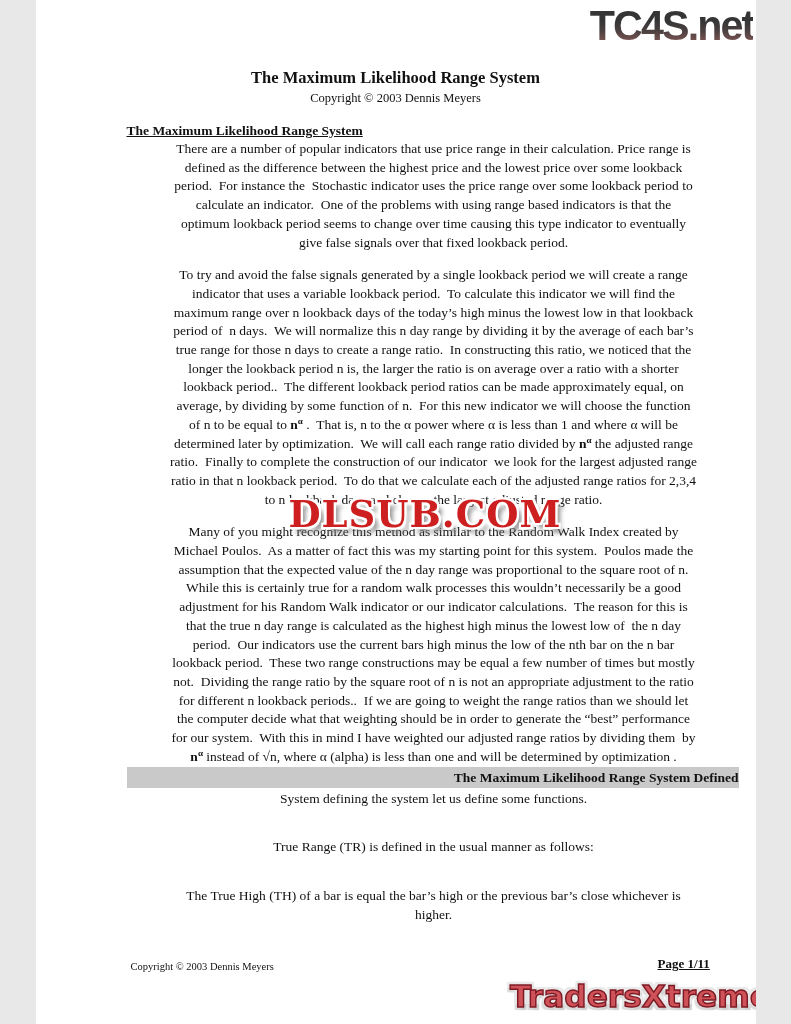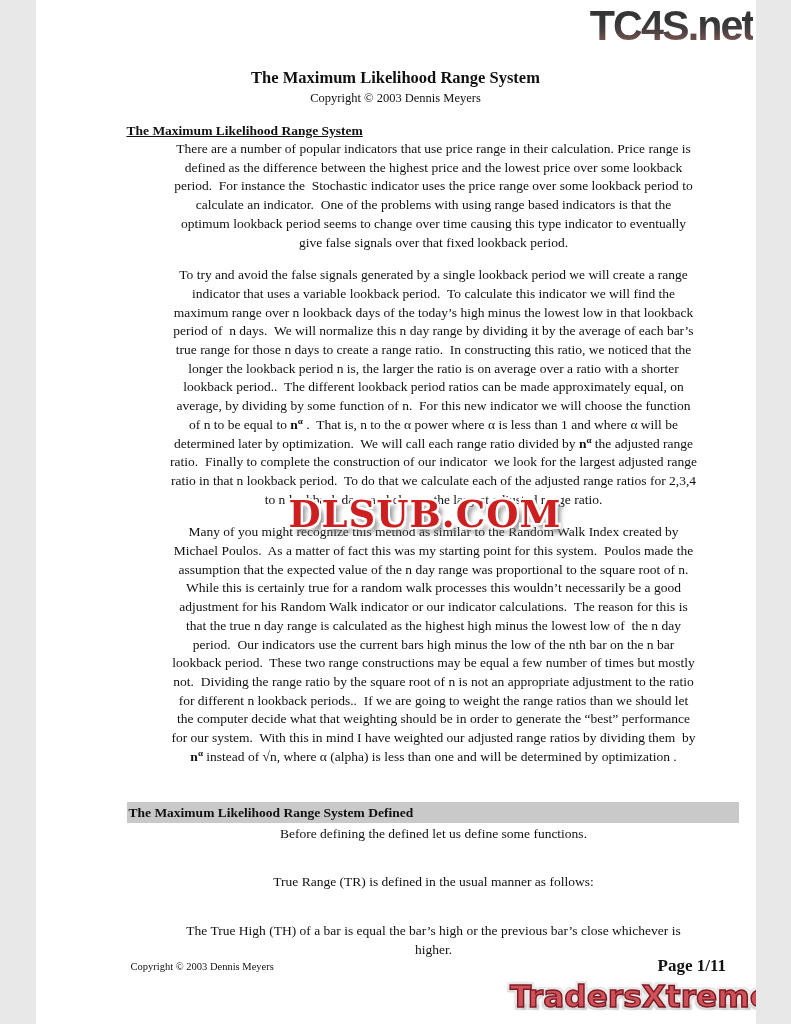--- a/index.html
+++ b/index.html
@@ -29,42 +29,42 @@
   .doc-subtitle{font-size:12.5px;margin-top:3px;}
   
   .content{position:absolute;left:91px;top:121px;width:614px;font-size:13.5px;}
   .line{white-space:pre;line-height:18.7px;text-align:center;}
   .h-underline{
     font-weight:bold;text-decoration:underline;
     font-size:13.5px;line-height:19px;white-space:pre;
   }
   .h-bar{
     font-weight:bold;font-size:13.5px;line-height:21px;
-    background:#c9c9c9;margin-top:35px;padding-left:2px;width:610px;
+    background:#c9c9c9;padding-left:2px;width:610px;text-align:right;
   }
   .para{margin-top:14px;}
   .h-underline + .para{margin-top:0;}
   .h-bar + .para{margin-top:2px;}
   .spacer{height:18px;}
   .spacer + .para{margin-top:12px;}
   sup{font-size:9px;vertical-align:super;line-height:0;}
   
   .dlsub{
     position:absolute;left:253px;top:492px;
     font-family:"DejaVu Serif", serif;
     font-weight:bold;font-size:37px;line-height:44px;letter-spacing:1px;
     color:#cd1f1f;
     text-shadow:
       -2px -2px 0 #fff, 2px -2px 0 #fff, -2px 2px 0 #fff, 2px 2px 0 #fff,
       -2px 0 0 #fff, 2px 0 0 #fff, 0 -2px 0 #fff, 0 2px 0 #fff,
       5px 6px 4px rgba(120,120,120,.75);
   }
   
   .footer-copy{position:absolute;left:95px;top:961px;font-size:10.5px;}
-  .footer-page{position:absolute;left:622px;top:956px;font-size:17px;font-weight:bold;}
+  .footer-page{position:absolute;left:622px;top:956px;font-size:13px;font-weight:bold;text-decoration:underline;}
   
   .tx{
     position:absolute;left:474px;top:979px;
     font-family:"DejaVu Sans", sans-serif;
     font-weight:bold;font-size:30px;line-height:36px;letter-spacing:0px;
     color:#d05259;
     -webkit-text-stroke:1.4px #7c1822;
     text-shadow:
       -3px -3px 1px #e9e9e9, 3px -3px 1px #e9e9e9, -3px 3px 1px #dcdcdc, 3px 3px 1px #cfcfcf,
       0 3px 1px #d6d6d6, 0 -3px 1px #ececec, 3px 0 1px #dedede, -3px 0 1px #e6e6e6;
@@ -118,21 +118,21 @@
         <div class="line">period.  Our indicators use the current bars high minus the low of the nth bar on the n bar</div>
         <div class="line">lookback period.  These two range constructions may be equal a few number of times but mostly</div>
         <div class="line">not.  Dividing the range ratio by the square root of n is not an appropriate adjustment to the ratio</div>
         <div class="line">for different n lookback periods..  If we are going to weight the range ratios than we should let</div>
         <div class="line">the computer decide what that weighting should be in order to generate the “best” performance</div>
         <div class="line">for our system.  With this in mind I have weighted our adjusted range ratios by dividing them  by</div>
         <div class="line"><b>n<sup>α</sup></b> instead of √n, where α (alpha) is less than one and will be determined by optimization .</div>
       </div>
       <div class="h-bar">The Maximum Likelihood Range System Defined</div>
       <div class="para">
-        <div class="line">Before defining the defined let us define some functions.</div>
+        <div class="line">System defining the system let us define some functions.</div>
       </div>
       <div class="spacer"></div>
       <div class="para">
         <div class="line">True Range (TR) is defined in the usual manner as follows:</div>
       </div>
       <div class="spacer"></div>
       <div class="para">
         <div class="line">The True High (TH) of a bar is equal the bar’s high or the previous bar’s close whichever is</div>
         <div class="line">higher.</div>
       </div>

